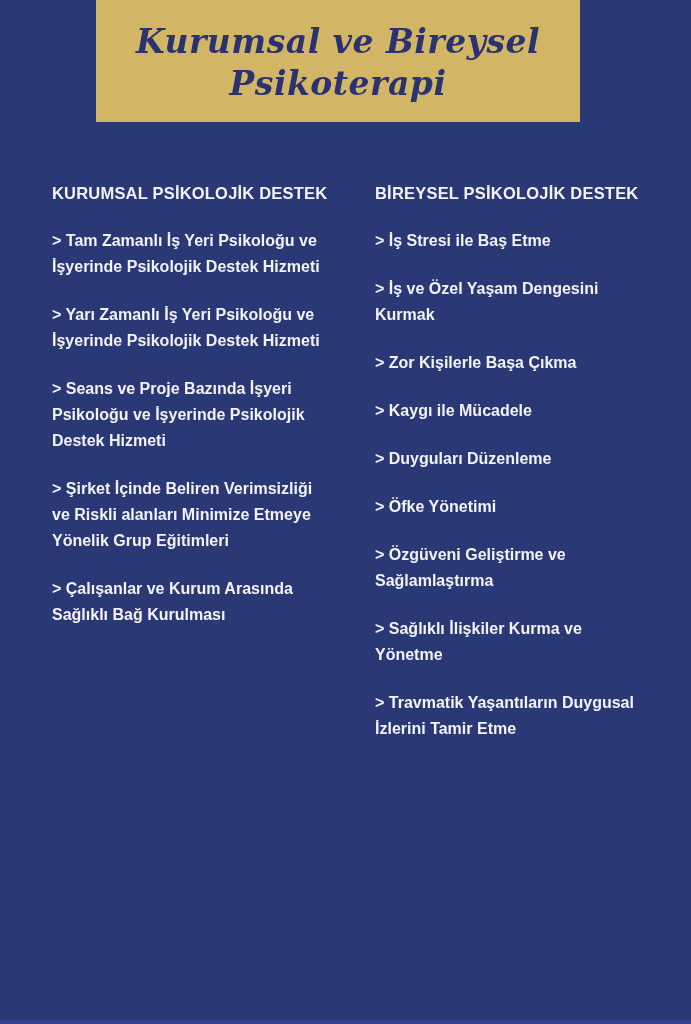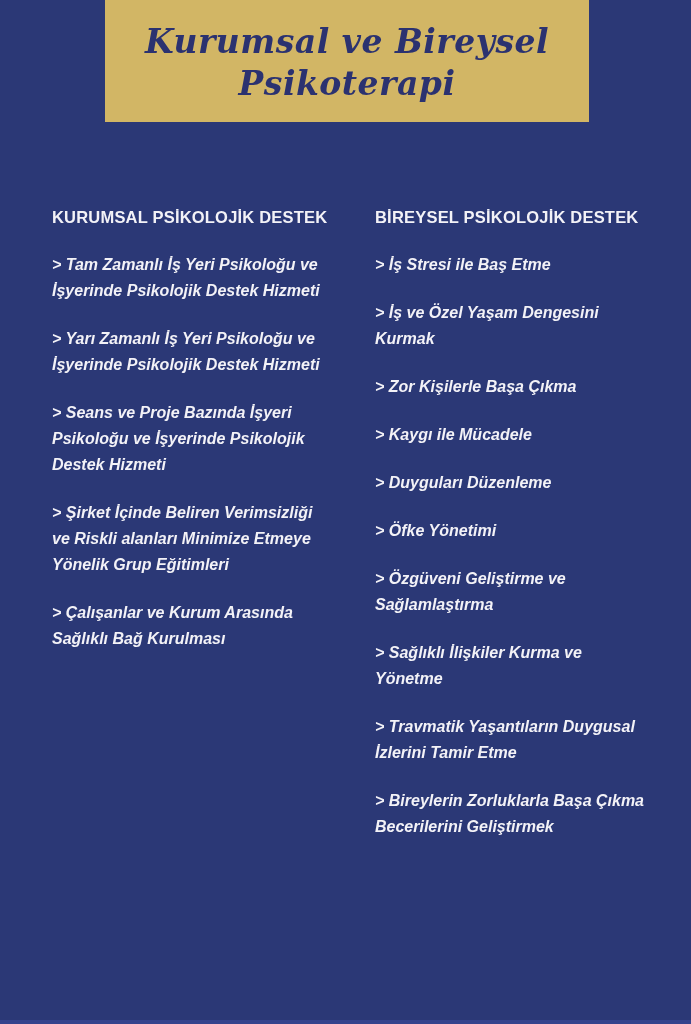--- a/index.html
+++ b/index.html
@@ -9,21 +9,21 @@
   body {
     width: 691px;
     height: 1024px;
     position: relative;
     background: #2b3876;
     overflow: hidden;
     font-family: "Liberation Sans", sans-serif;
   }
   .banner {
     position: absolute;
-    left: 105px;
+    left: 96px;
     top: 0;
     width: 484px;
     height: 122px;
     background: #d2b665;
     display: flex;
     align-items: center;
     justify-content: center;
     text-align: center;
   }
   .banner-title {
@@ -31,39 +31,38 @@
     font-style: italic;
     font-weight: bold;
     font-size: 33px;
     line-height: 42px;
     color: #2b3270;
     letter-spacing: 0.5px;
     padding-top: 4px;
   }
   .column {
     position: absolute;
-    top: 204px;
+    top: 180px;
     width: 305px;
     color: #f3f2f7;
     font-size: 16px;
     font-weight: bold;
     line-height: 26px;
   }
   .column-left  { left: 52px; }
   .column-right { left: 375px; }
   .column-header {
     margin: 0 0 22px 0;
     font-size: 16.5px;
     letter-spacing: 0.2px;
     white-space: nowrap;
   }
   .list-item {
     margin: 0 0 22px 0;
     white-space: pre-line;
-    font-style: italic;
   }
   .bottom-strip {
     position: absolute;
     left: 0;
     bottom: 0;
     width: 100%;
     height: 4px;
     background: #35438d;
   }
 </style>
@@ -102,18 +101,16 @@
       <div class="list-item">&gt; Zor Kişilerle Başa Çıkma</div>
       <div class="list-item">&gt; Kaygı ile Mücadele</div>
       <div class="list-item">&gt; Duyguları Düzenleme</div>
       <div class="list-item">&gt; Öfke Yönetimi</div>
       <div class="list-item">&gt; Özgüveni Geliştirme ve
 Sağlamlaştırma</div>
       <div class="list-item">&gt; Sağlıklı İlişkiler Kurma ve
 Yönetme</div>
       <div class="list-item">&gt; Travmatik Yaşantıların Duygusal
 İzlerini Tamir Etme</div>
-      <div class="list-item">&gt; Bireylerin Zorluklarla Başa Çıkma
-Becerilerini Geliştirmek</div>
     </div>
 </div>
 
 <div class="bottom-strip"></div>
 
 </body></html>

